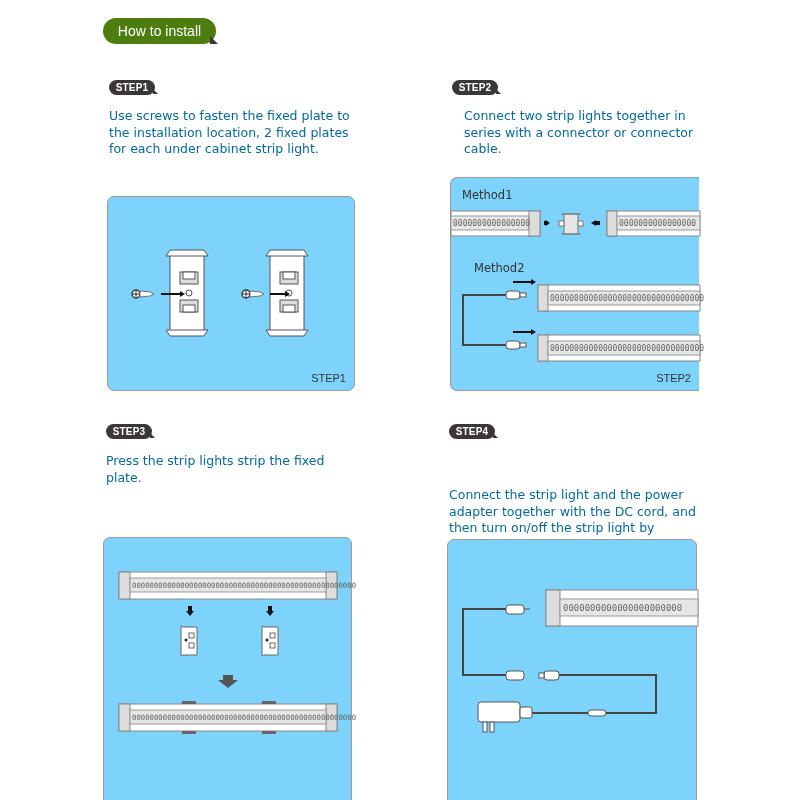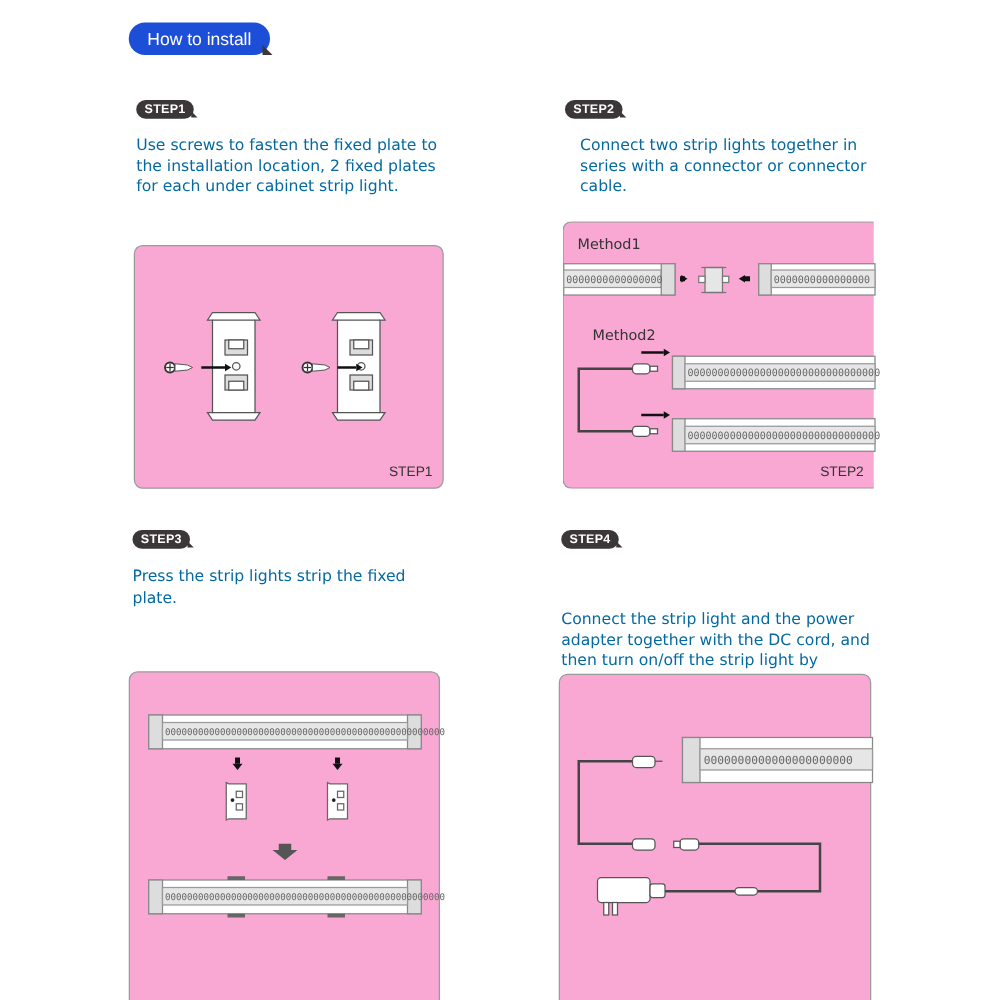--- a/index.html
+++ b/index.html
@@ -1,28 +1,28 @@
 <!DOCTYPE html>
 <html><head>
 <meta charset="utf-8">
 <style>
   html, body { margin:0; padding:0; background:#ffffff; }
   body { width:800px; height:800px; position:relative; overflow:hidden;
          font-family:"DejaVu Sans", sans-serif; color:#3a3a3a; }
   .abs { position:absolute; }
   
-  .header-bubble { left:103px; top:18px; width:113px; height:26px; background:#1d4ed8;
+  .header-bubble { left:103px; top:18px; width:113px; height:26px; background:#4d7c0f;
     border-radius:13px; color:#fff; font-size:14px; line-height:26px; text-align:center;
     font-family:"Liberation Sans", sans-serif; }
   .step-badge { height:15px; width:46px; background:#3b3638; border-radius:8px; color:#fff;
     font-size:10px; line-height:15px; text-align:center; font-weight:bold;
     font-family:"Liberation Sans", sans-serif; letter-spacing:0.2px; }
   .badge-tail { width:0; height:0; border-left:5px solid #3b3638; border-top:5px solid transparent; }
   .desc { font-size:12.5px; line-height:16.5px; color:#0369a1; width:260px; }
-  .panel { border:1px solid #9a9a9a; border-radius:7px; background:#f9a8d4; box-sizing:border-box; }
+  .panel { border:1px solid #9a9a9a; border-radius:7px; background:#7dd3fc; box-sizing:border-box; }
   .panel-label { position:absolute; right:8px; bottom:6px; font-size:11px; color:#333;
     font-family:"Liberation Sans", sans-serif; }
   .method-label { font-size:11.5px; color:#333; }
   svg { position:absolute; left:0; top:0; overflow:visible; }
   .led { font-family:"DejaVu Sans Mono", monospace; font-size:8px; fill:#666; }
 </style>
 </head>
 <body>
 
 <div class="abs header-bubble">How to install</div>

